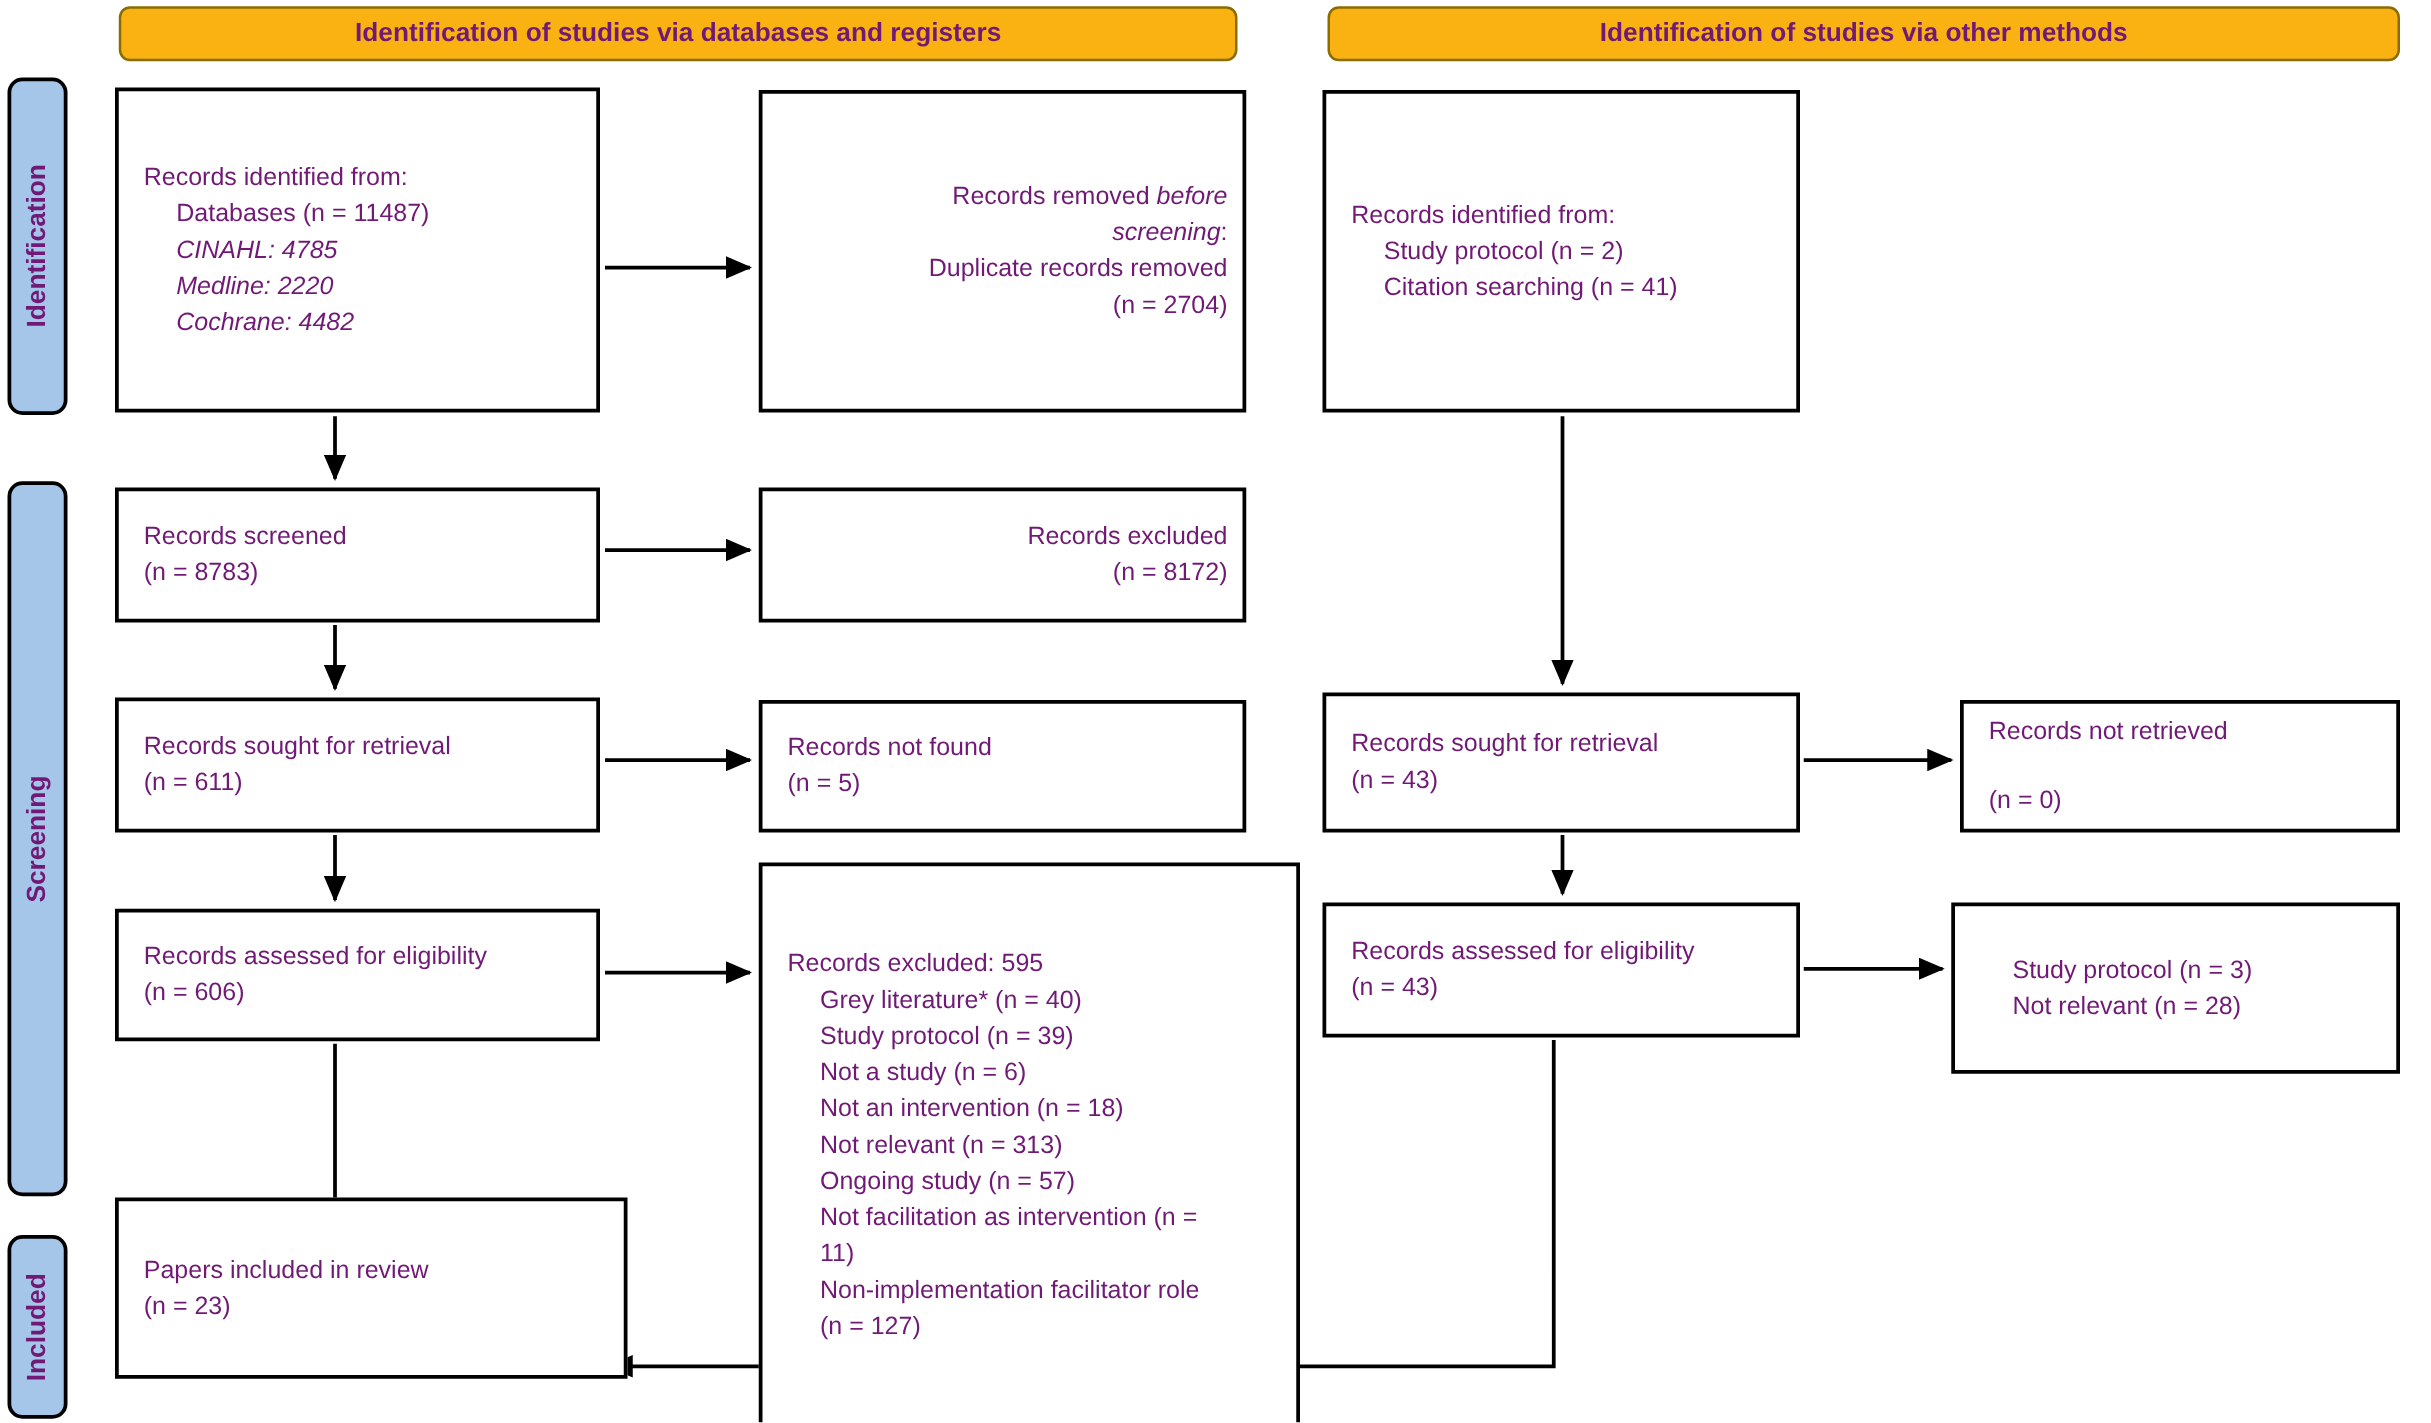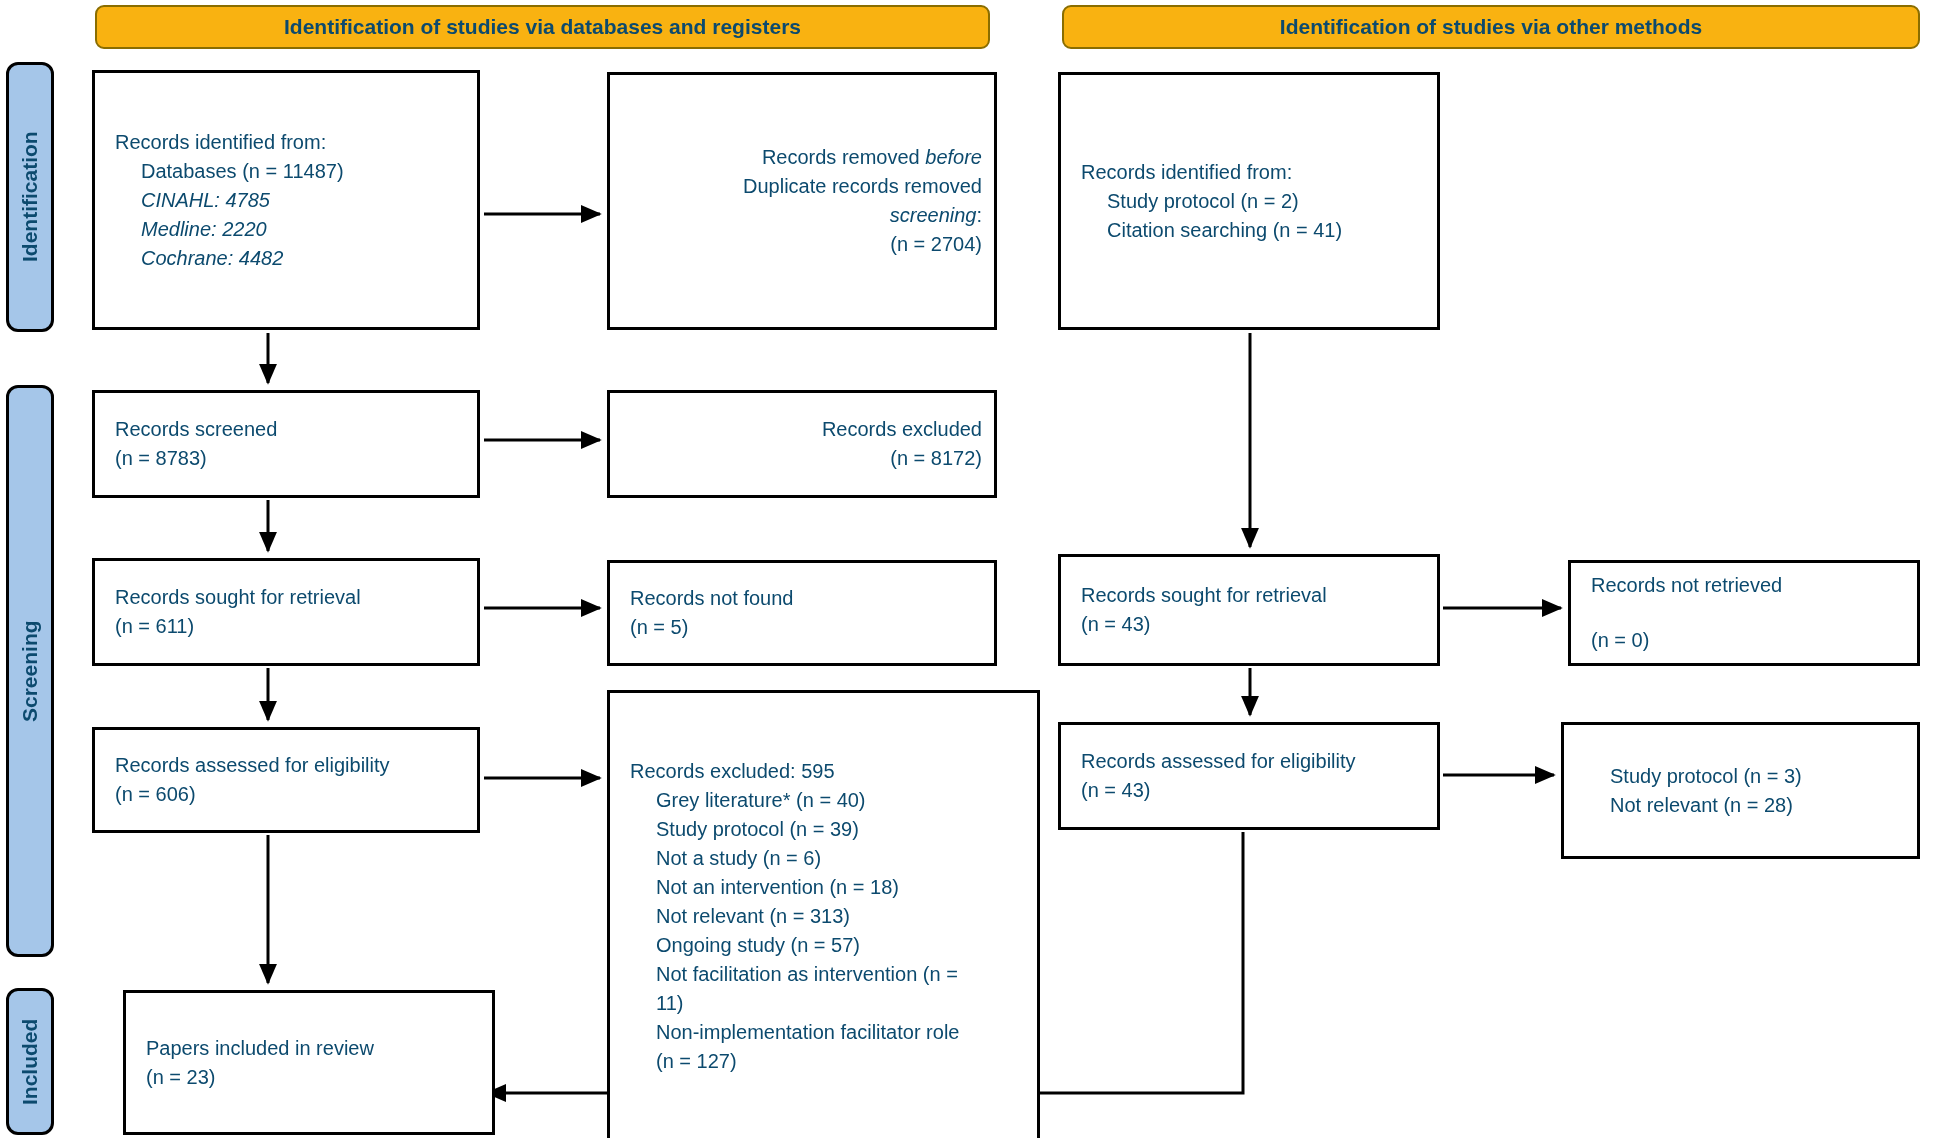--- a/index.html
+++ b/index.html
@@ -1,18 +1,18 @@
 <!DOCTYPE html>
 <html style="--header-bg: #F9B211; --header-border: #8a6d00; --sidebar-bg: #A5C6E9;"><head>
 <meta charset="utf-8">
 <style>
   html,body{margin:0;padding:0;background:#fff;}
   .canvas{
     position:relative;width:1945px;height:1138px;background:#fff;
-    font-family:"Liberation Sans", sans-serif;color:#0c4a6e;overflow:hidden;
+    font-family:"Liberation Sans", sans-serif;color:#701a75;overflow:hidden;
   }
   .arrows{position:absolute;left:0;top:0;width:1945px;height:1138px;pointer-events:none;}
   .banner{
     position:absolute;box-sizing:border-box;
     background:var(--header-bg,#F9B211);
     border:2px solid var(--header-border,#8a6d00);
     border-radius:9px;
     display:flex;align-items:center;justify-content:center;
     font-weight:bold;font-size:21px;
   }
@@ -72,22 +72,22 @@
 
   <div class="box" style="left:92px;top:70px;width:388px;height:260px;">
       <div class="line"><span>Records identified from:</span></div>
       <div class="line ind"><span>Databases (n = 11487)</span></div>
       <div class="line ind"><span class="it">CINAHL: 4785</span></div>
       <div class="line ind"><span class="it">Medline: 2220</span></div>
       <div class="line ind"><span class="it">Cochrane: 4482</span></div>
     </div>
   <div class="box" style="left:607px;top:72px;width:390px;height:258px;align-items:flex-end;">
       <div class="line"><span>Records removed </span><span class="it">before</span></div>
+      <div class="line"><span class="it">screening</span><span>:</span></div>
       <div class="line ind"><span>Duplicate records removed</span></div>
-      <div class="line"><span class="it">screening</span><span>:</span></div>
       <div class="line ind"><span>(n = 2704)</span></div>
     </div>
   <div class="box" style="left:1058px;top:72px;width:382px;height:258px;">
       <div class="line"><span>Records identified from:</span></div>
       <div class="line ind"><span>Study protocol (n = 2)</span></div>
       <div class="line ind"><span>Citation searching (n = 41)</span></div>
     </div>
 
   <div class="box" style="left:92px;top:390px;width:388px;height:108px;">
       <div class="line"><span>Records screened</span></div>
@@ -134,18 +134,18 @@
     </div>
   <div class="box" style="left:1058px;top:722px;width:382px;height:108px;">
       <div class="line"><span>Records assessed for eligibility</span></div>
       <div class="line"><span>(n = 43)</span></div>
     </div>
   <div class="box" style="left:1561px;top:722px;width:359px;height:137px;">
       <div class="line ind"><span>Study protocol (n = 3)</span></div>
       <div class="line ind"><span>Not relevant (n = 28)</span></div>
     </div>
 
-  <div class="box" style="left:92px;top:990px;width:372px;height:145px;margin-left:31px;">
+  <div class="box" style="left:92px;top:958px;width:410px;height:145px;">
       <div class="line"><span>Papers included in review</span></div>
       <div class="line"><span>(n = 23)</span></div>
     </div>
 
 </div>
 
 </body></html>

